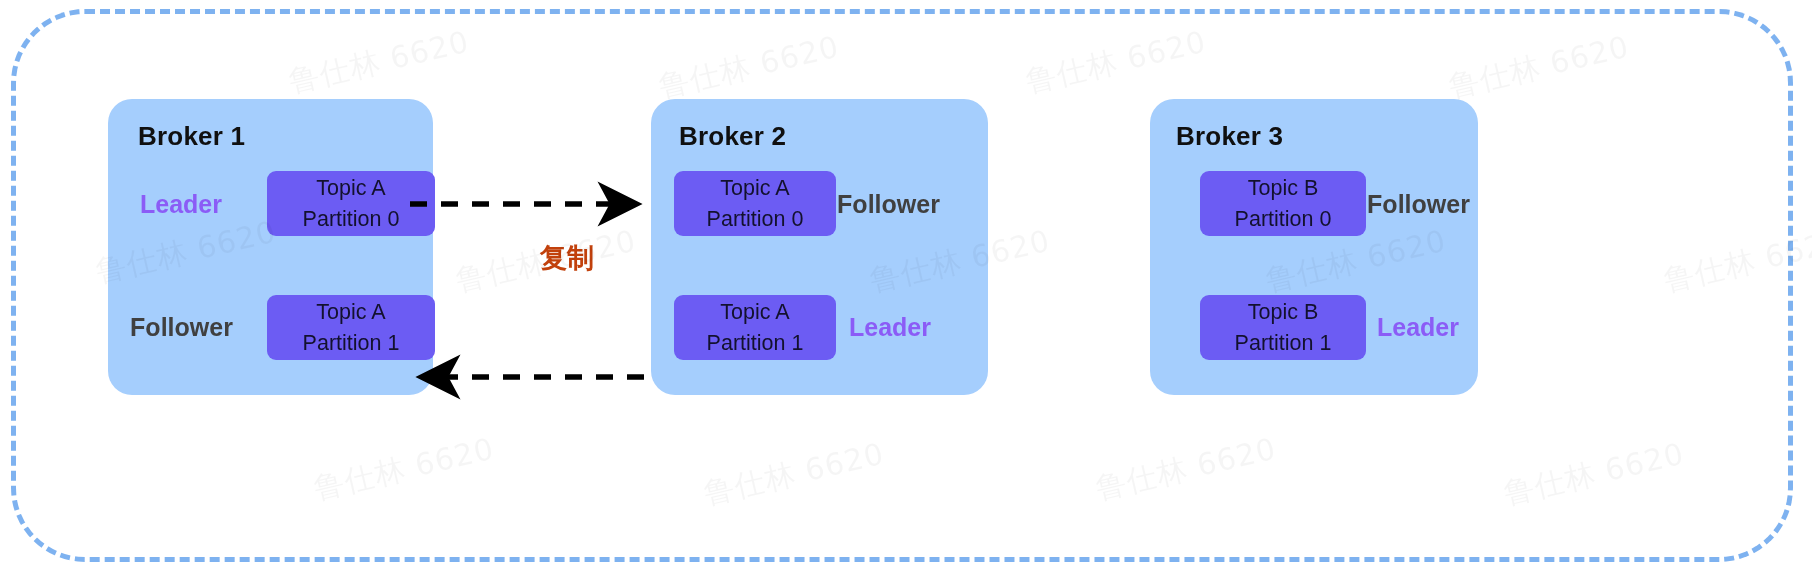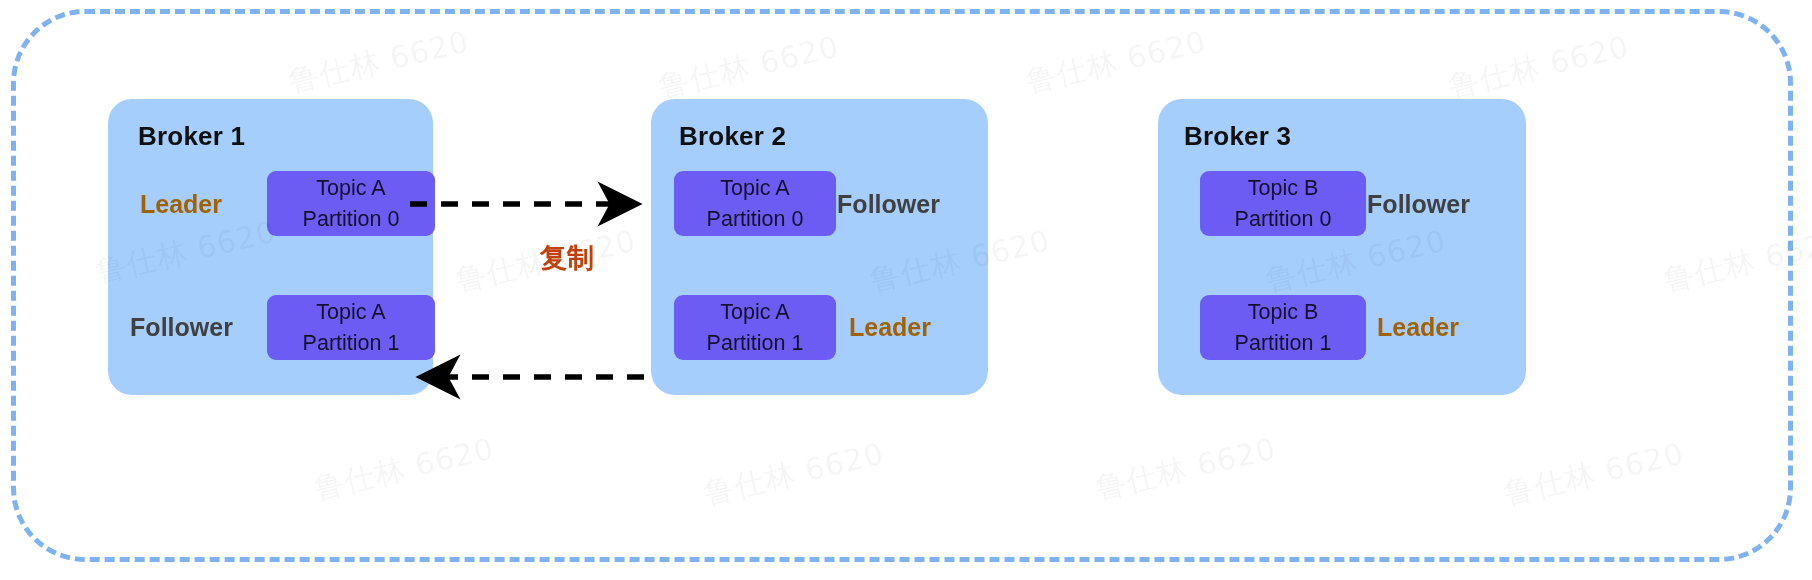--- a/index.html
+++ b/index.html
@@ -88,21 +88,21 @@
   .partition .p-line { display: block; }
 
   
   .role {
     position: absolute;
     font-size: 25px;
     font-weight: bold;
     white-space: nowrap;
     z-index: 8;
   }
-  .role.leader { color: #a16207; }
+  .role.leader { color: #8b5cf6; }
   .role.follower { color: #404040; }
 
   
   .arrow-svg {
     position: absolute;
     left: 0;
     top: 0;
     width: 1812px;
     height: 580px;
     z-index: 20;
@@ -148,21 +148,21 @@
     <span class="p-line">Topic A</span>
     <span class="p-line">Partition 0</span>
   </div>
   <div class="role follower" style="left:822px; top:190px; width:133px; text-align:center;">Follower</div>
   <div class="partition" style="left:646px; top:295px; width:162px; height:65px;">
     <span class="p-line">Topic A</span>
     <span class="p-line">Partition 1</span>
   </div>
   <div class="role leader" style="left:835px; top:313px; width:110px; text-align:center;">Leader</div>
 
-  <div class="broker" style="left:1150px; top:99px; width:368px; height:296px;margin-left:8px;">
+  <div class="broker" style="left:1150px; top:99px; width:328px; height:296px;">
     <div class="broker-title" style="left:26px;">Broker 3</div>
   </div>
   <div class="partition" style="left:1172px; top:171px; width:166px; height:65px;">
     <span class="p-line">Topic B</span>
     <span class="p-line">Partition 0</span>
   </div>
   <div class="role follower" style="left:1352px; top:190px; width:133px; text-align:center;">Follower</div>
   <div class="partition" style="left:1172px; top:295px; width:166px; height:65px;">
     <span class="p-line">Topic B</span>
     <span class="p-line">Partition 1</span>

